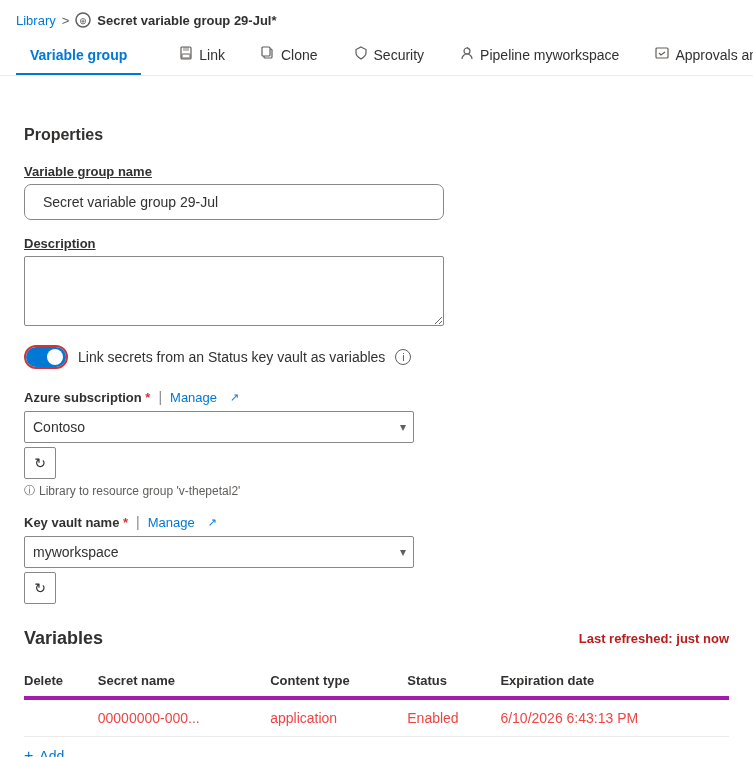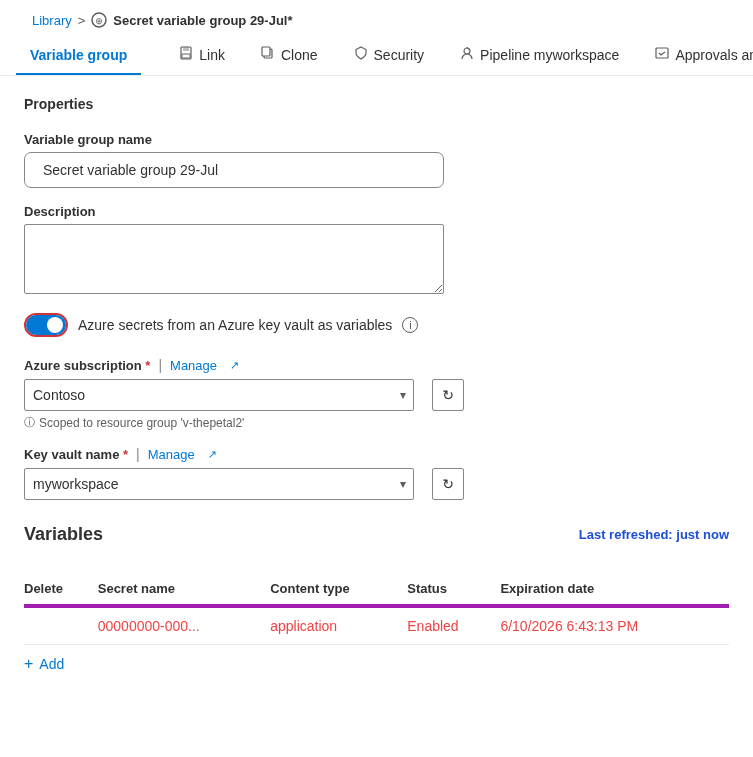--- a/index.html
+++ b/index.html
@@ -17,21 +17,20 @@
       display: flex;
       align-items: center;
       padding: 12px 16px 8px 16px;
       font-size: 13px;
       color: #323130;
     }
     .breadcrumb-link {
       color: #0078d4;
       cursor: pointer;
       text-decoration: none;
-      margin-left: 16px;
     }
     .breadcrumb-sep {
       margin: 0 6px;
       color: #605e5c;
     }
     .breadcrumb-icon {
       display: inline-flex;
       align-items: center;
       margin-right: 6px;
       color: #605e5c;
@@ -75,36 +74,38 @@
       background: #edebe9;
       margin: 0 4px;
     }
 
     
     .main-content {
       padding: 20px 24px;
     }
 
     .section-title {
-      font-size: 14px;
+      font-size: 16px;
       font-weight: 600;
       color: #323130;
       margin-bottom: 20px;
+      margin-top: 30px;
     }
 
     
     .field-group {
       margin-bottom: 16px;
     }
     .field-label {
       display: block;
       font-size: 13px;
       font-weight: 600;
       color: #323130;
       margin-bottom: 5px;
+      text-decoration: underline;
     }
     .text-input {
       width: 420px;
       height: 36px;
       border: 1px solid #8a8886;
       border-radius: 7px;
       padding: 4px 18px;
       font-size: 14px;
       color: #323130;
       outline: none;
@@ -196,21 +197,22 @@
       gap: 13px;
       text-decoration: none;
     }
     .external-icon {
       font-size: 11px;
     }
 
     .dropdown-row {
       display: flex;
       align-items: flex-start;
-      gap: 18px;
+      gap: 4px;
+      flex-direction: column;
     }
     .dropdown-wrapper {
       position: relative;
       width: 390px;
     }
     .dropdown-wrapper select {
       width: 100%;
       height: 32px;
       border: 1px solid #8a8886;
       border-radius: 2px;
@@ -259,30 +261,30 @@
     }
 
     
     .variables-section {
       margin-top: 24px;
     }
     .variables-header {
       display: flex;
       align-items: center;
       justify-content: space-between;
-      margin-bottom: 28px;
+      margin-bottom: 16px;
     }
     .variables-title {
       font-size: 18px;
       font-weight: 600;
       color: #323130;
     }
     .last-refreshed {
       font-size: 13px;
-      color: #1d4ed8;
+      color: #b91c1c;
       font-weight: 600;
     }
 
     
     .variables-table {
       width: 100%;
       border-collapse: collapse;
     }
     .variables-table th {
       text-align: left;
@@ -403,21 +405,21 @@
       <label class="field-label">Description</label>
       <textarea class="text-area" style=""></textarea>
     </div>
 
     <div class="toggle-row">
       <div class="toggle-container">
         <div class="toggle-track">
           <div class="toggle-thumb"></div>
         </div>
       </div>
-      <span class="toggle-label">Azure secrets from an Azure key vault as variables</span>
+      <span class="toggle-label">Link secrets from an Status key vault as variables</span>
       <span class="info-icon">i</span>
     </div>
 
     <div class="subscription-section">
       <div class="label-row">
         <span class="label-text">Azure subscription <span style="color:#d13438;">*</span></span>
         <span class="label-divider">|</span>
         <a class="manage-link">
           <span>Manage</span>
           <span class="external-icon">↗</span>
@@ -429,21 +431,21 @@
             <option>Contoso</option>
           </select>
           <span class="dropdown-chevron">▾</span>
         </div>
         <button class="refresh-btn" title="Refresh">
           <span>↻</span>
         </button>
       </div>
       <div class="scoped-text">
         <span class="scoped-info">ⓘ</span>
-        <span>Scoped to resource group 'v-thepetal2'</span>
+        <span>Library to resource group 'v-thepetal2'</span>
       </div>
     </div>
 
     <div class="subscription-section">
       <div class="label-row">
         <span class="label-text">Key vault name <span style="color:#d13438;">*</span></span>
         <span class="label-divider">|</span>
         <a class="manage-link">
           <span>Manage</span>
           <span class="external-icon">↗</span>

